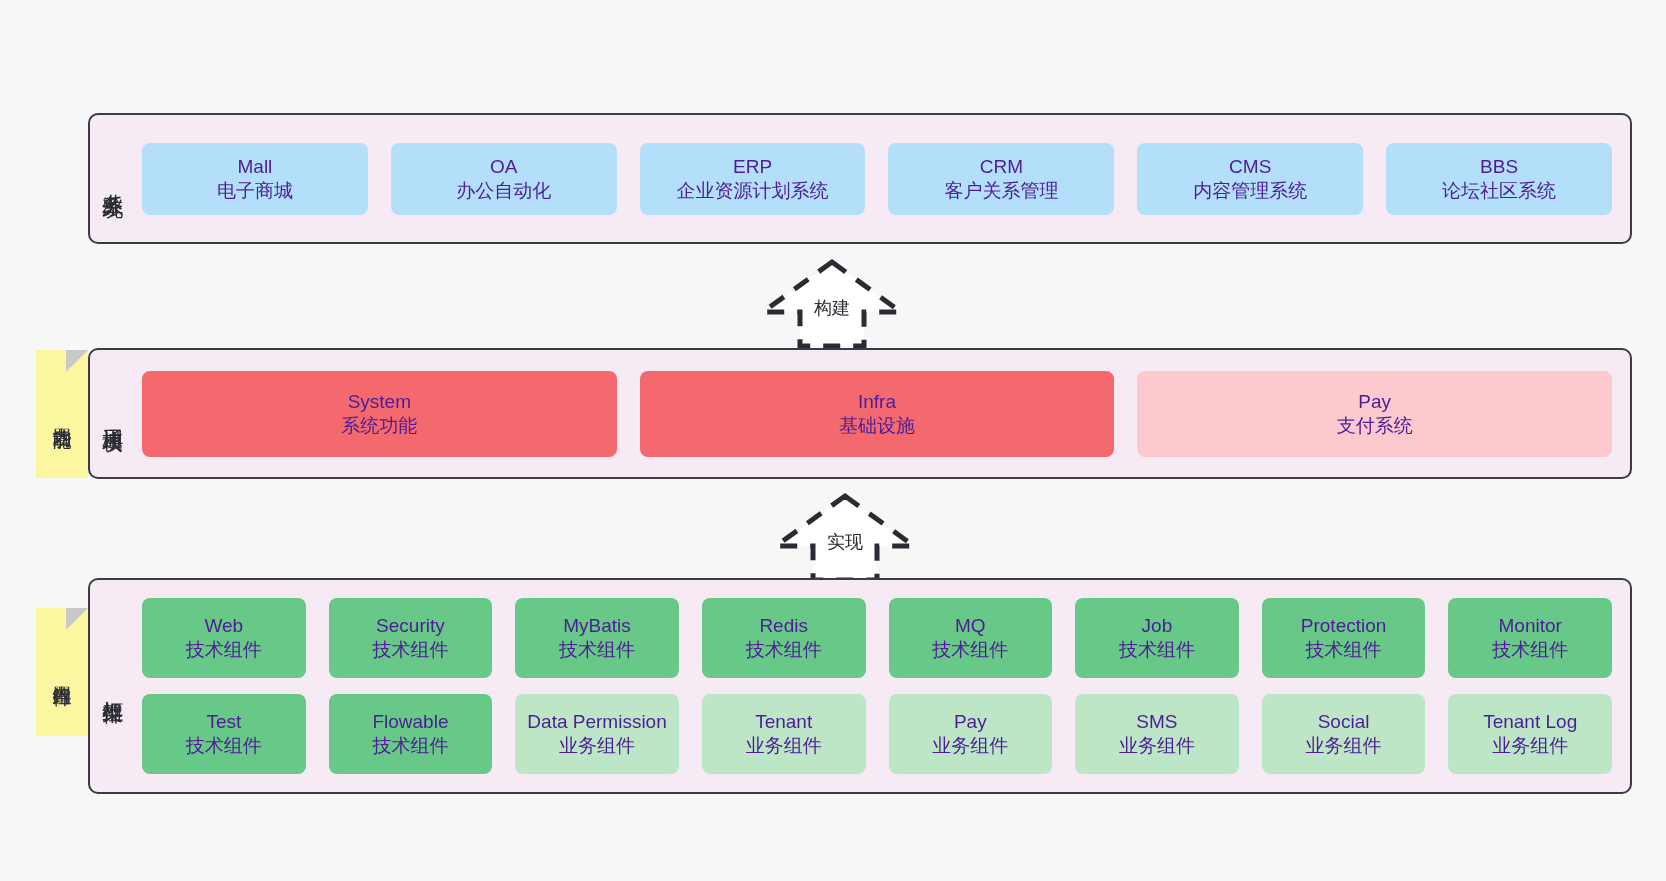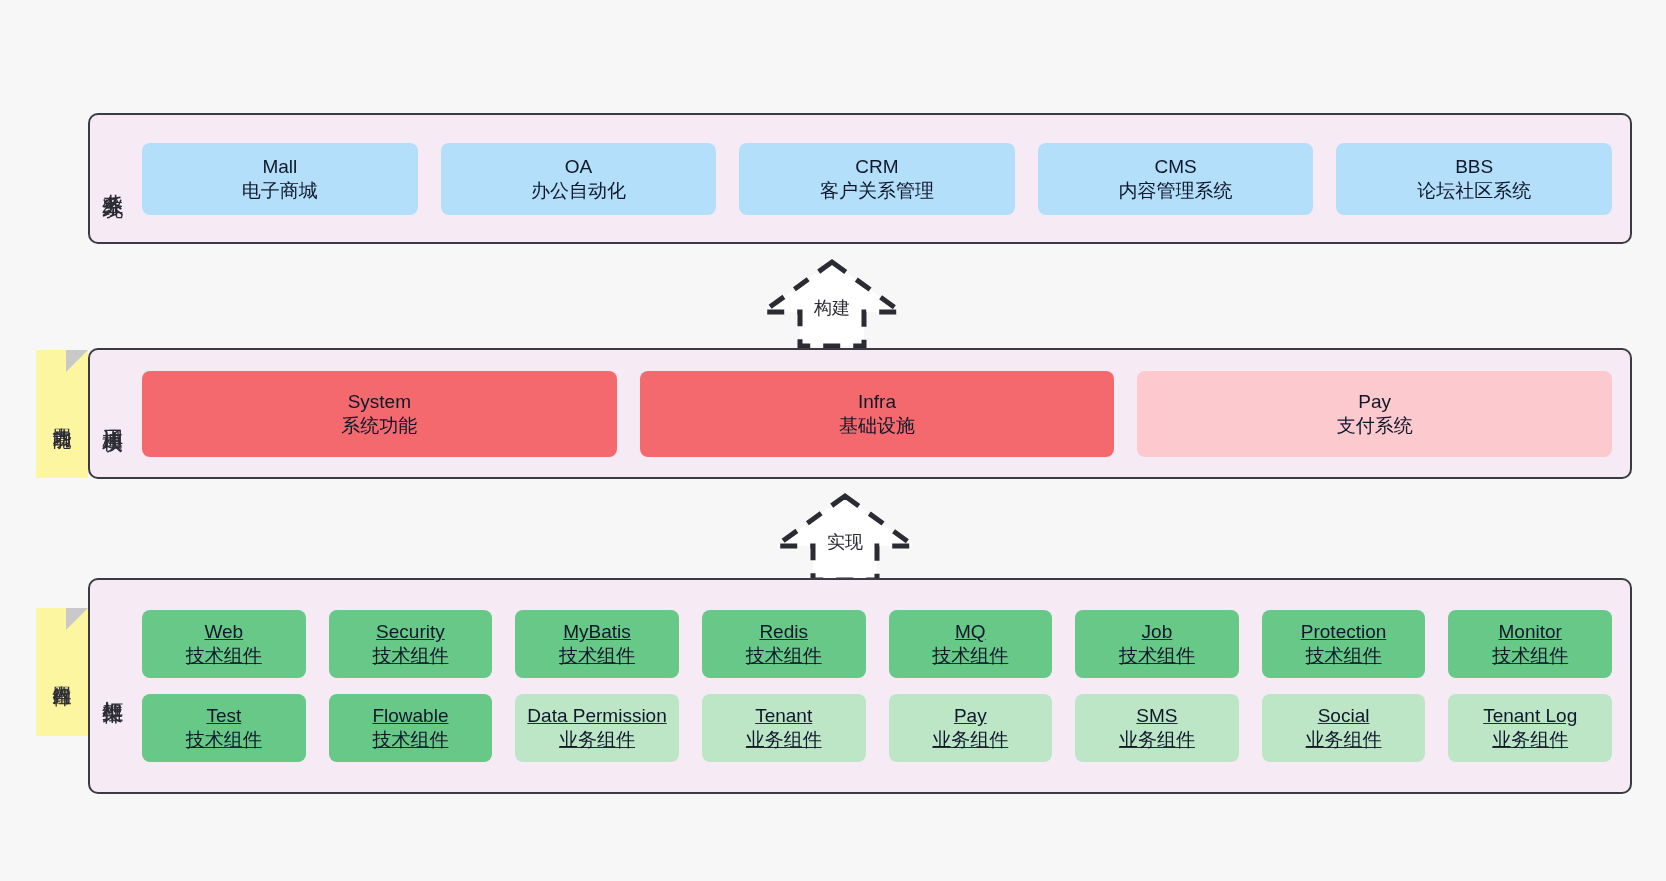--- a/index.html
+++ b/index.html
@@ -60,42 +60,42 @@
   .card {
     flex: 1 1 0;
     border-radius: 8px;
     display: flex;
     flex-direction: column;
     align-items: center;
     justify-content: center;
     text-align: center;
     font-size: 19px;
     line-height: 1.25;
-    color: #0f172a;
+    color: #4c1d95;
     box-sizing: border-box;
     padding: 6px 8px;
   }
   .card .en { display: block; }
   .card .cn { display: block; }
 
   
   .c-blue        { background: #B3DFFB; }
   .c-red         { background: #F4696E; }
   .c-pink        { background: #FBC9CE; }
   .c-green       { background: #67C887; }
   .c-green-light { background: #BDE6C7; }
 
   
   #sec-business { left: 88px;  top: 113px; width: 1544px; height: 131px; }
   #sec-modules  { left: 88px;  top: 348px; width: 1544px; height: 131px; }
   #sec-framework{ left: 88px;  top: 578px; width: 1544px; height: 216px; }
 
   #sec-business  .row { height: 72px; }
   #sec-modules   .row { height: 86px; }
-  #sec-framework .row { height: 68px; text-decoration: underline; }
+  #sec-framework .row { height: 80px; }
 
   
   .note {
     position: absolute;
     width: 52px;
     background: #FCF6A0;
     display: flex;
     align-items: center;
     justify-content: center;
     font-size: 19px;
@@ -148,20 +148,24 @@
     <div class="row">
       <div class="card c-blue">
         <span class="en">Mall</span>
         <span class="cn">电子商城</span>
       </div>
       <div class="card c-blue">
         <span class="en">OA</span>
         <span class="cn">办公自动化</span>
       </div>
       <div class="card c-blue">
+        <span class="en">ERP</span>
+        <span class="cn">企业资源计划系统</span>
+      </div>
+      <div class="card c-blue">
         <span class="en">CRM</span>
         <span class="cn">客户关系管理</span>
       </div>
       <div class="card c-blue">
         <span class="en">CMS</span>
         <span class="cn">内容管理系统</span>
       </div>
       <div class="card c-blue">
         <span class="en">BBS</span>
         <span class="cn">论坛社区系统</span>

